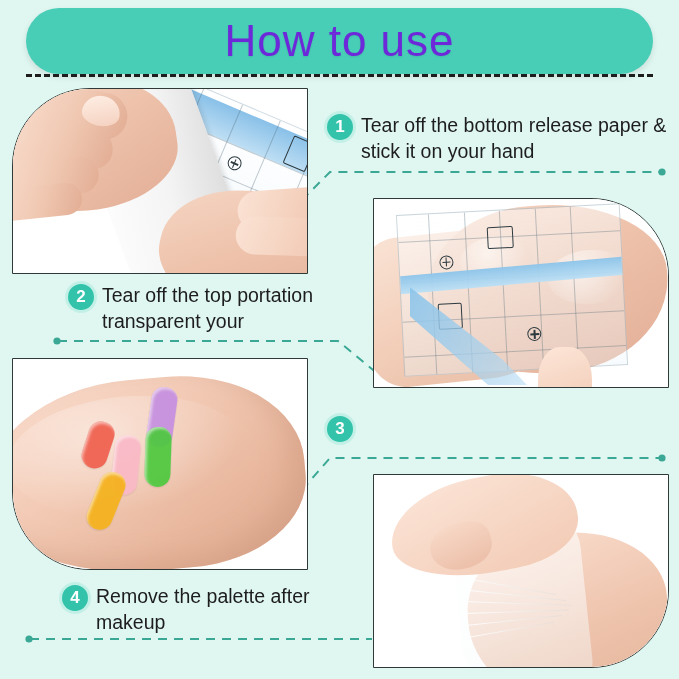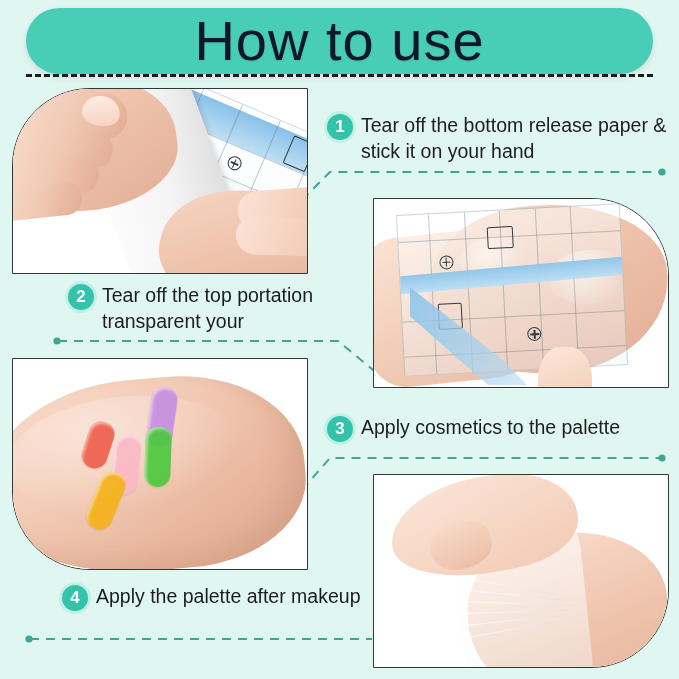--- a/index.html
+++ b/index.html
@@ -15,22 +15,22 @@
 
   
   .header-pill {
     position:absolute; left:26px; top:8px; width:627px; height:66px;
     background:#48cdb6;
     border-radius:33px;
     display:flex; align-items:center; justify-content:center;
     box-shadow:0 3px 6px rgba(0,0,0,0.10);
   }
   .header-title {
-    color:#0f172a;
-    font-size:56px;
+    color:#6d28d9;
+    font-size:44px;
     font-weight:400;
     letter-spacing:1px;
     line-height:1;
     text-shadow:0 1px 2px rgba(0,0,0,0.08);
   }
   .header-dash {
     position:absolute; left:26px; top:74px; width:627px; height:2px;
     border-top:3px dashed #1d1d1d;
   }
 
@@ -362,21 +362,20 @@
     <div class="step-text">Tear off the bottom release paper &amp; stick it on your hand</div>
   </div>
 
   <div class="step step-2">
     <div class="badge">2</div>
     <div class="step-text">Tear off the top portation transparent your</div>
   </div>
 
   <div class="step step-3">
     <div class="badge">3</div>
-    <div class="step-text">Apply cosmetics to the palette</div>
   </div>
 
   <div class="step step-4">
     <div class="badge">4</div>
-    <div class="step-text">Apply the palette after makeup</div>
+    <div class="step-text">Remove the palette after makeup</div>
   </div>
 
 </div>
 
 </body></html>

